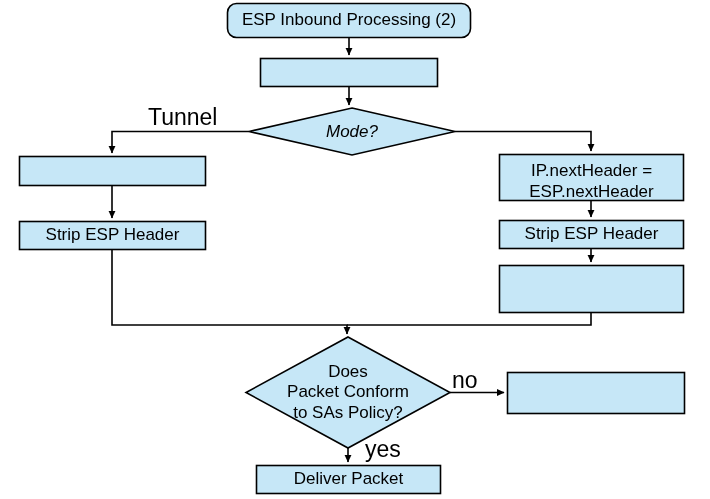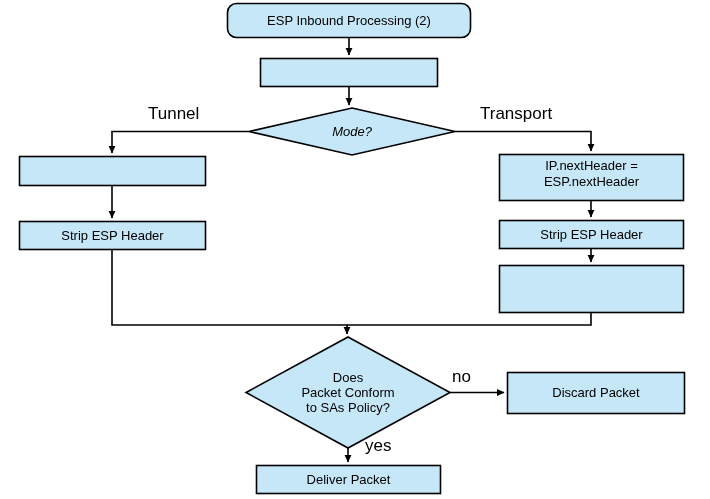--- a/index.html
+++ b/index.html
@@ -23,29 +23,29 @@
     top: 0;
     width: 710px;
     height: 499px;
   }
   .node-label {
     position: absolute;
     display: flex;
     align-items: center;
     justify-content: center;
     text-align: center;
-    font-size: 13px;
+    font-size: 17px;
     color: #000000;
     line-height: 1.18;
     white-space: pre-line;
     pointer-events: none;
   }
   .edge-label {
     position: absolute;
-    font-size: 17px;
+    font-size: 23px;
     color: #000000;
     white-space: nowrap;
     pointer-events: none;
   }
 </style>
 </head>
 <body>
 
 <div id="diagram-root">
 
@@ -104,35 +104,33 @@
   </svg>
 
   <div class="node-label" style="left:227px; top:3px; width:244px; height:35px;">ESP Inbound Processing (2)</div>
 
 
   <div class="node-label" style="left:282px; top:118px; width:140px; height:28px;font-style:italic;">Mode?</div>
 
 
   <div class="node-label" style="left:19px; top:221px; width:187px; height:29px;">Strip ESP Header</div>
 
-  <div class="node-label" style="left:499px; top:146px; width:185px; height:55px;">IP.nextHeader =
+  <div class="node-label" style="left:499px; top:154px; width:185px; height:55px;">IP.nextHeader =
 ESP.nextHeader</div>
 
   <div class="node-label" style="left:499px; top:220px; width:185px; height:29px;">Strip ESP Header</div>
 
 
   <div class="node-label" style="left:258px; top:355px; width:180px; height:75px;">Does
 Packet Conform
 to SAs Policy?</div>
 
-  <div class="node-label" style="left:507px; top:372px; width:178px; height:42px;">Discard Packet</div>
 
   <div class="node-label" style="left:256px; top:465px; width:185px; height:29px;border-radius:13px;">Deliver Packet</div>
 
   <div class="edge-label" style="left:148px; top:104px;">Tunnel</div>
 
-  <div class="edge-label" style="left:480px; top:104px;">Transport</div>
 
   <div class="edge-label" style="left:452px; top:367px;">no</div>
 
   <div class="edge-label" style="left:365px; top:436px;">yes</div>
 
 </div>
 
 </body></html>

